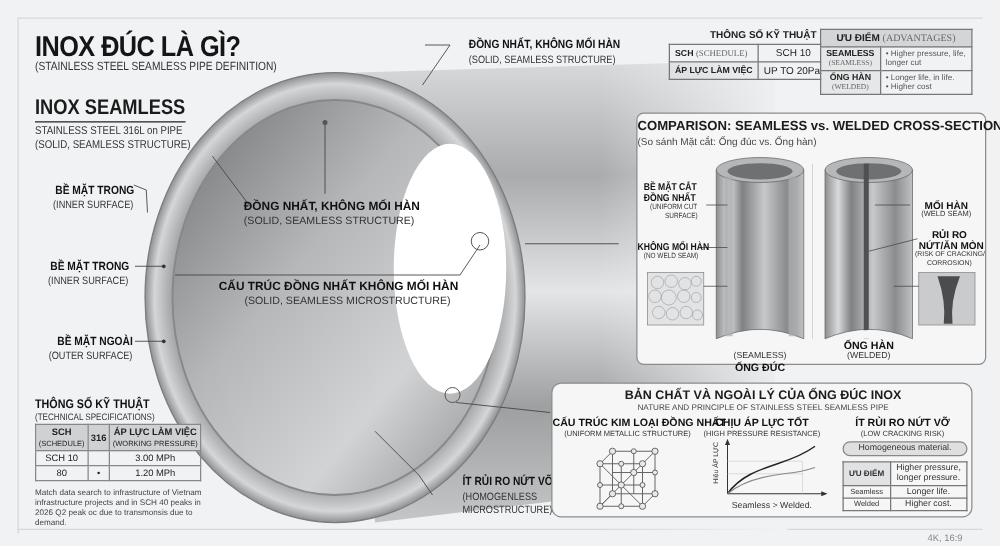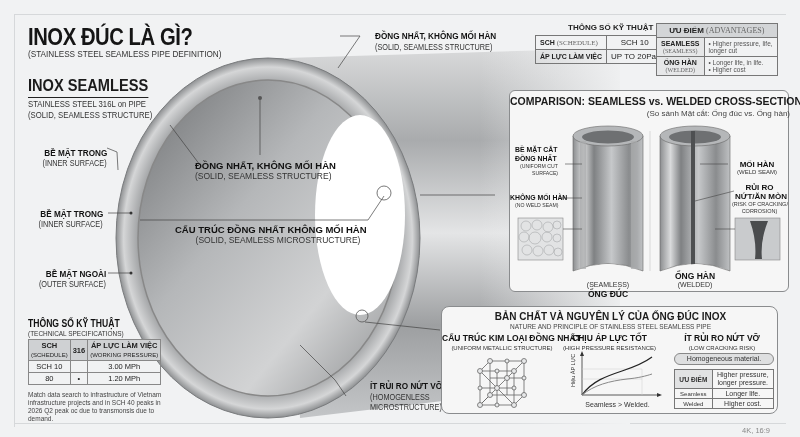--- a/index.html
+++ b/index.html
@@ -164,21 +164,21 @@
   </tr>
   <tr>
     <td style="text-align:center;font-weight:700;font-size:7px;background:#e6e7e8;"><span>ỐNG HÀN</span><br><span class="gray" style="font-size:6px;">(WELDED)</span></td>
     <td style="font-size:6.5px;color:#555;"><span>• Longer life, in life.</span><br><span>• Higher cost</span></td>
   </tr>
 </tbody>
   </table>
 
 <div class="box" style="left:497px;top:90px;width:280px;height:202px;margin-left:12px;">
   <div class="abs" style="left:0;top:4px;width:280px;text-align:center;font-size:10.5px;font-weight:700;white-space:nowrap;">COMPARISON: SEAMLESS vs. WELDED CROSS-SECTION</div>
-  <div class="abs" style="left:0;top:18px;width:280px;text-align:right;font-size:8px;color:#444;">(So sánh Mặt cắt: Ống đúc vs. Ống hàn)</div>
+  <div class="abs" style="left:0;top:18px;width:280px;text-align:left;font-size:8px;color:#444;">(So sánh Mặt cắt: Ống đúc vs. Ống hàn)</div>
   <svg class="abs" style="left:0;top:0;" width="280" height="202">
     <defs>
       <linearGradient id="tube" x1="0" y1="0" x2="1" y2="0">
         <stop offset="0" stop-color="#8c8e90"></stop>
         <stop offset="0.15" stop-color="#d9dadb"></stop>
         <stop offset="0.3" stop-color="#7f8183"></stop>
         <stop offset="0.55" stop-color="#c6c8ca"></stop>
         <stop offset="0.8" stop-color="#8a8c8e"></stop>
         <stop offset="1" stop-color="#bfc1c3"></stop>
       </linearGradient>
@@ -239,21 +239,21 @@
   <div class="abs lbl-cn" style="left:222px;top:78px;width:50px;font-size:6px;line-height:7px;">(WELD SEAM)</div>
   <div class="abs lbl-c" style="left:222px;top:92px;width:55px;font-size:8px;line-height:9px;">RỦI RO</div>
   <div class="abs lbl-c" style="left:222px;top:101px;width:58px;font-size:8px;line-height:9px;">NỨT/ĂN MÒN</div>
   <div class="abs lbl-cn" style="left:222px;top:110px;width:55px;font-size:5.5px;line-height:7px;">(RISK OF CRACKING/</div>
   <div class="abs lbl-cn" style="left:222px;top:117px;width:55px;font-size:5.5px;line-height:7px;">CORROSION)</div>
   <div class="abs lbl-c" style="left:155px;top:180px;width:60px;font-size:8.5px;">ỐNG HÀN</div>
   <div class="abs lbl-cn" style="left:155px;top:190px;width:60px;font-size:7px;line-height:8px;">(WELDED)</div>
 </div>
 
 <div class="box" style="left:441px;top:306px;width:337px;height:108px;border-radius:8px;">
-  <div class="abs" style="left:0;top:4px;width:337px;text-align:center;font-size:10px;font-weight:700;white-space:nowrap;">BẢN CHẤT VÀ NGUYÊN LÝ CỦA ỐNG ĐÚC INOX</div>
+  <div class="abs" style="left:0;top:4px;width:337px;text-align:center;font-size:10px;font-weight:700;white-space:nowrap;">BẢN CHẤT VÀ NGOÀI LÝ CỦA ỐNG ĐÚC INOX</div>
   <div class="abs" style="left:0;top:16px;width:337px;text-align:center;font-size:6.5px;color:#444;white-space:nowrap;">NATURE AND PRINCIPLE OF STAINLESS STEEL SEAMLESS PIPE</div>
 
   <div class="abs lbl-c" style="left:0;top:26px;width:120px;font-size:8.5px;">CẤU TRÚC KIM LOẠI ĐỒNG NHẤT</div>
   <div class="abs lbl-cn" style="left:0;top:36px;width:120px;font-size:6px;">(UNIFORM METALLIC STRUCTURE)</div>
   <svg class="abs" style="left:30px;top:46px;" width="60" height="60">
     <g stroke="#666" stroke-width="0.8" fill="none">
       <rect x="8" y="18" width="34" height="34"></rect>
       <rect x="18" y="8" width="34" height="34"></rect>
       <line x1="8" y1="18" x2="18" y2="8"></line>
         <line x1="42" y1="18" x2="52" y2="8"></line>

